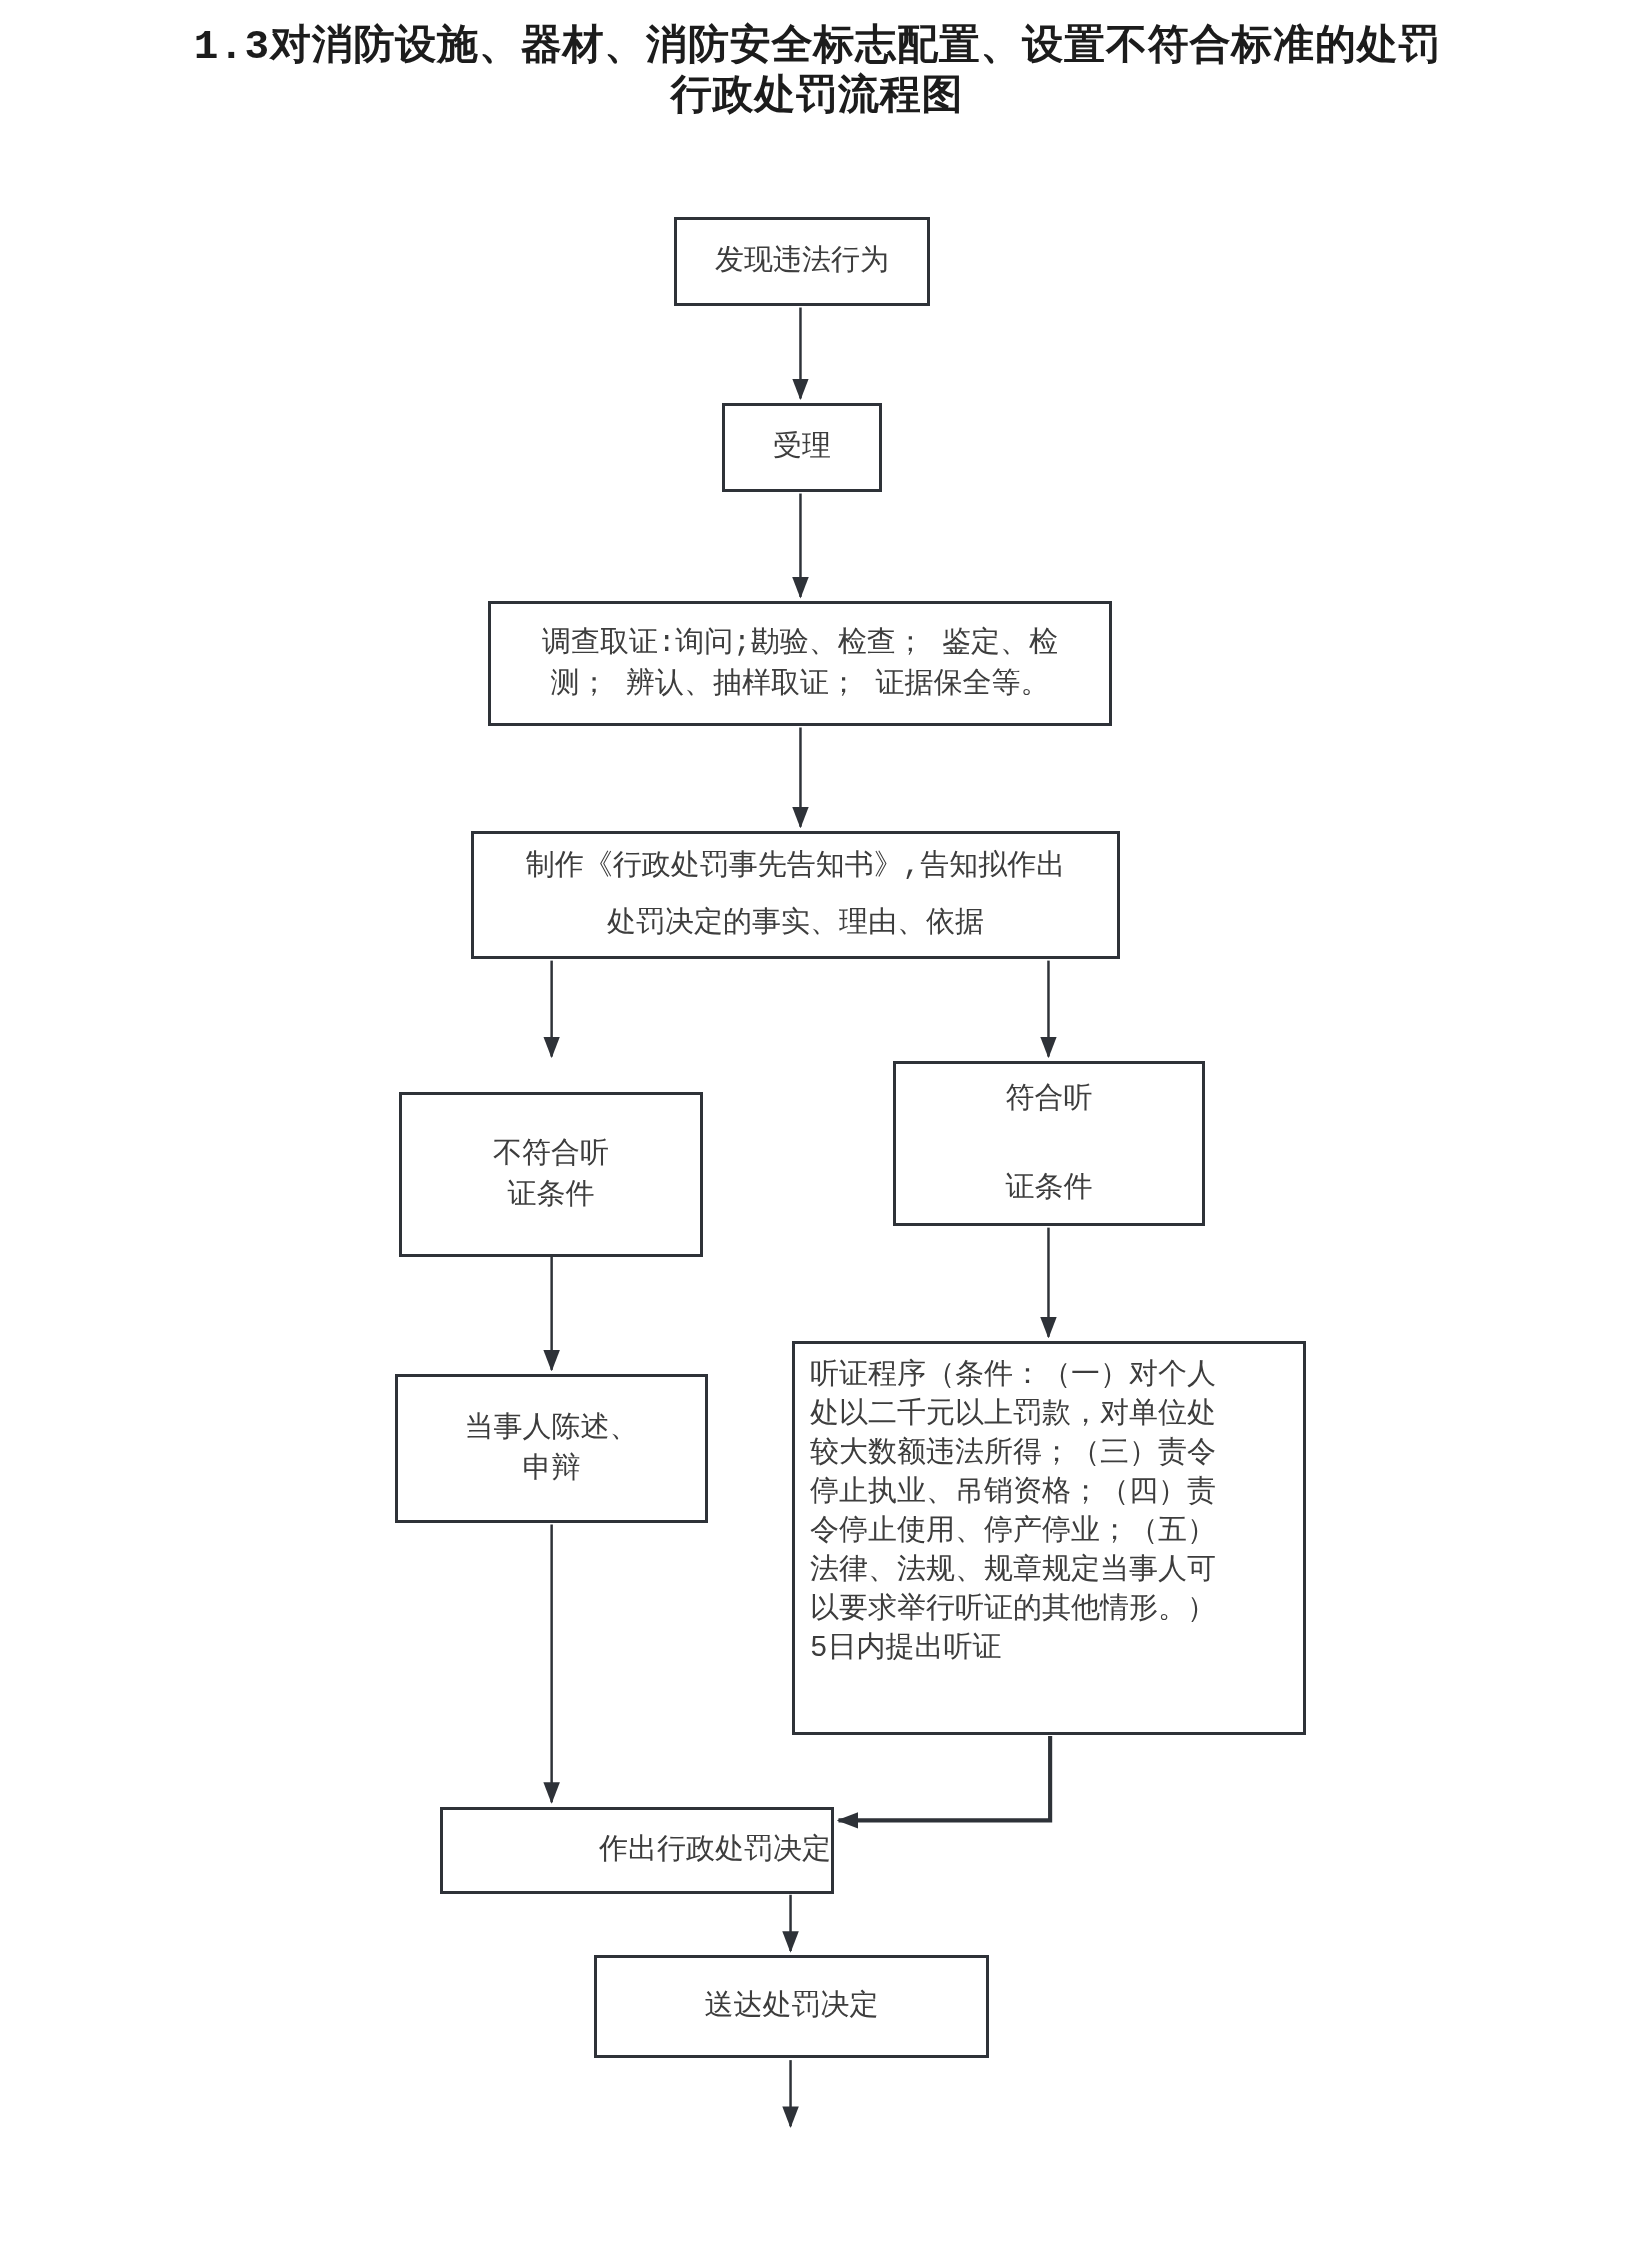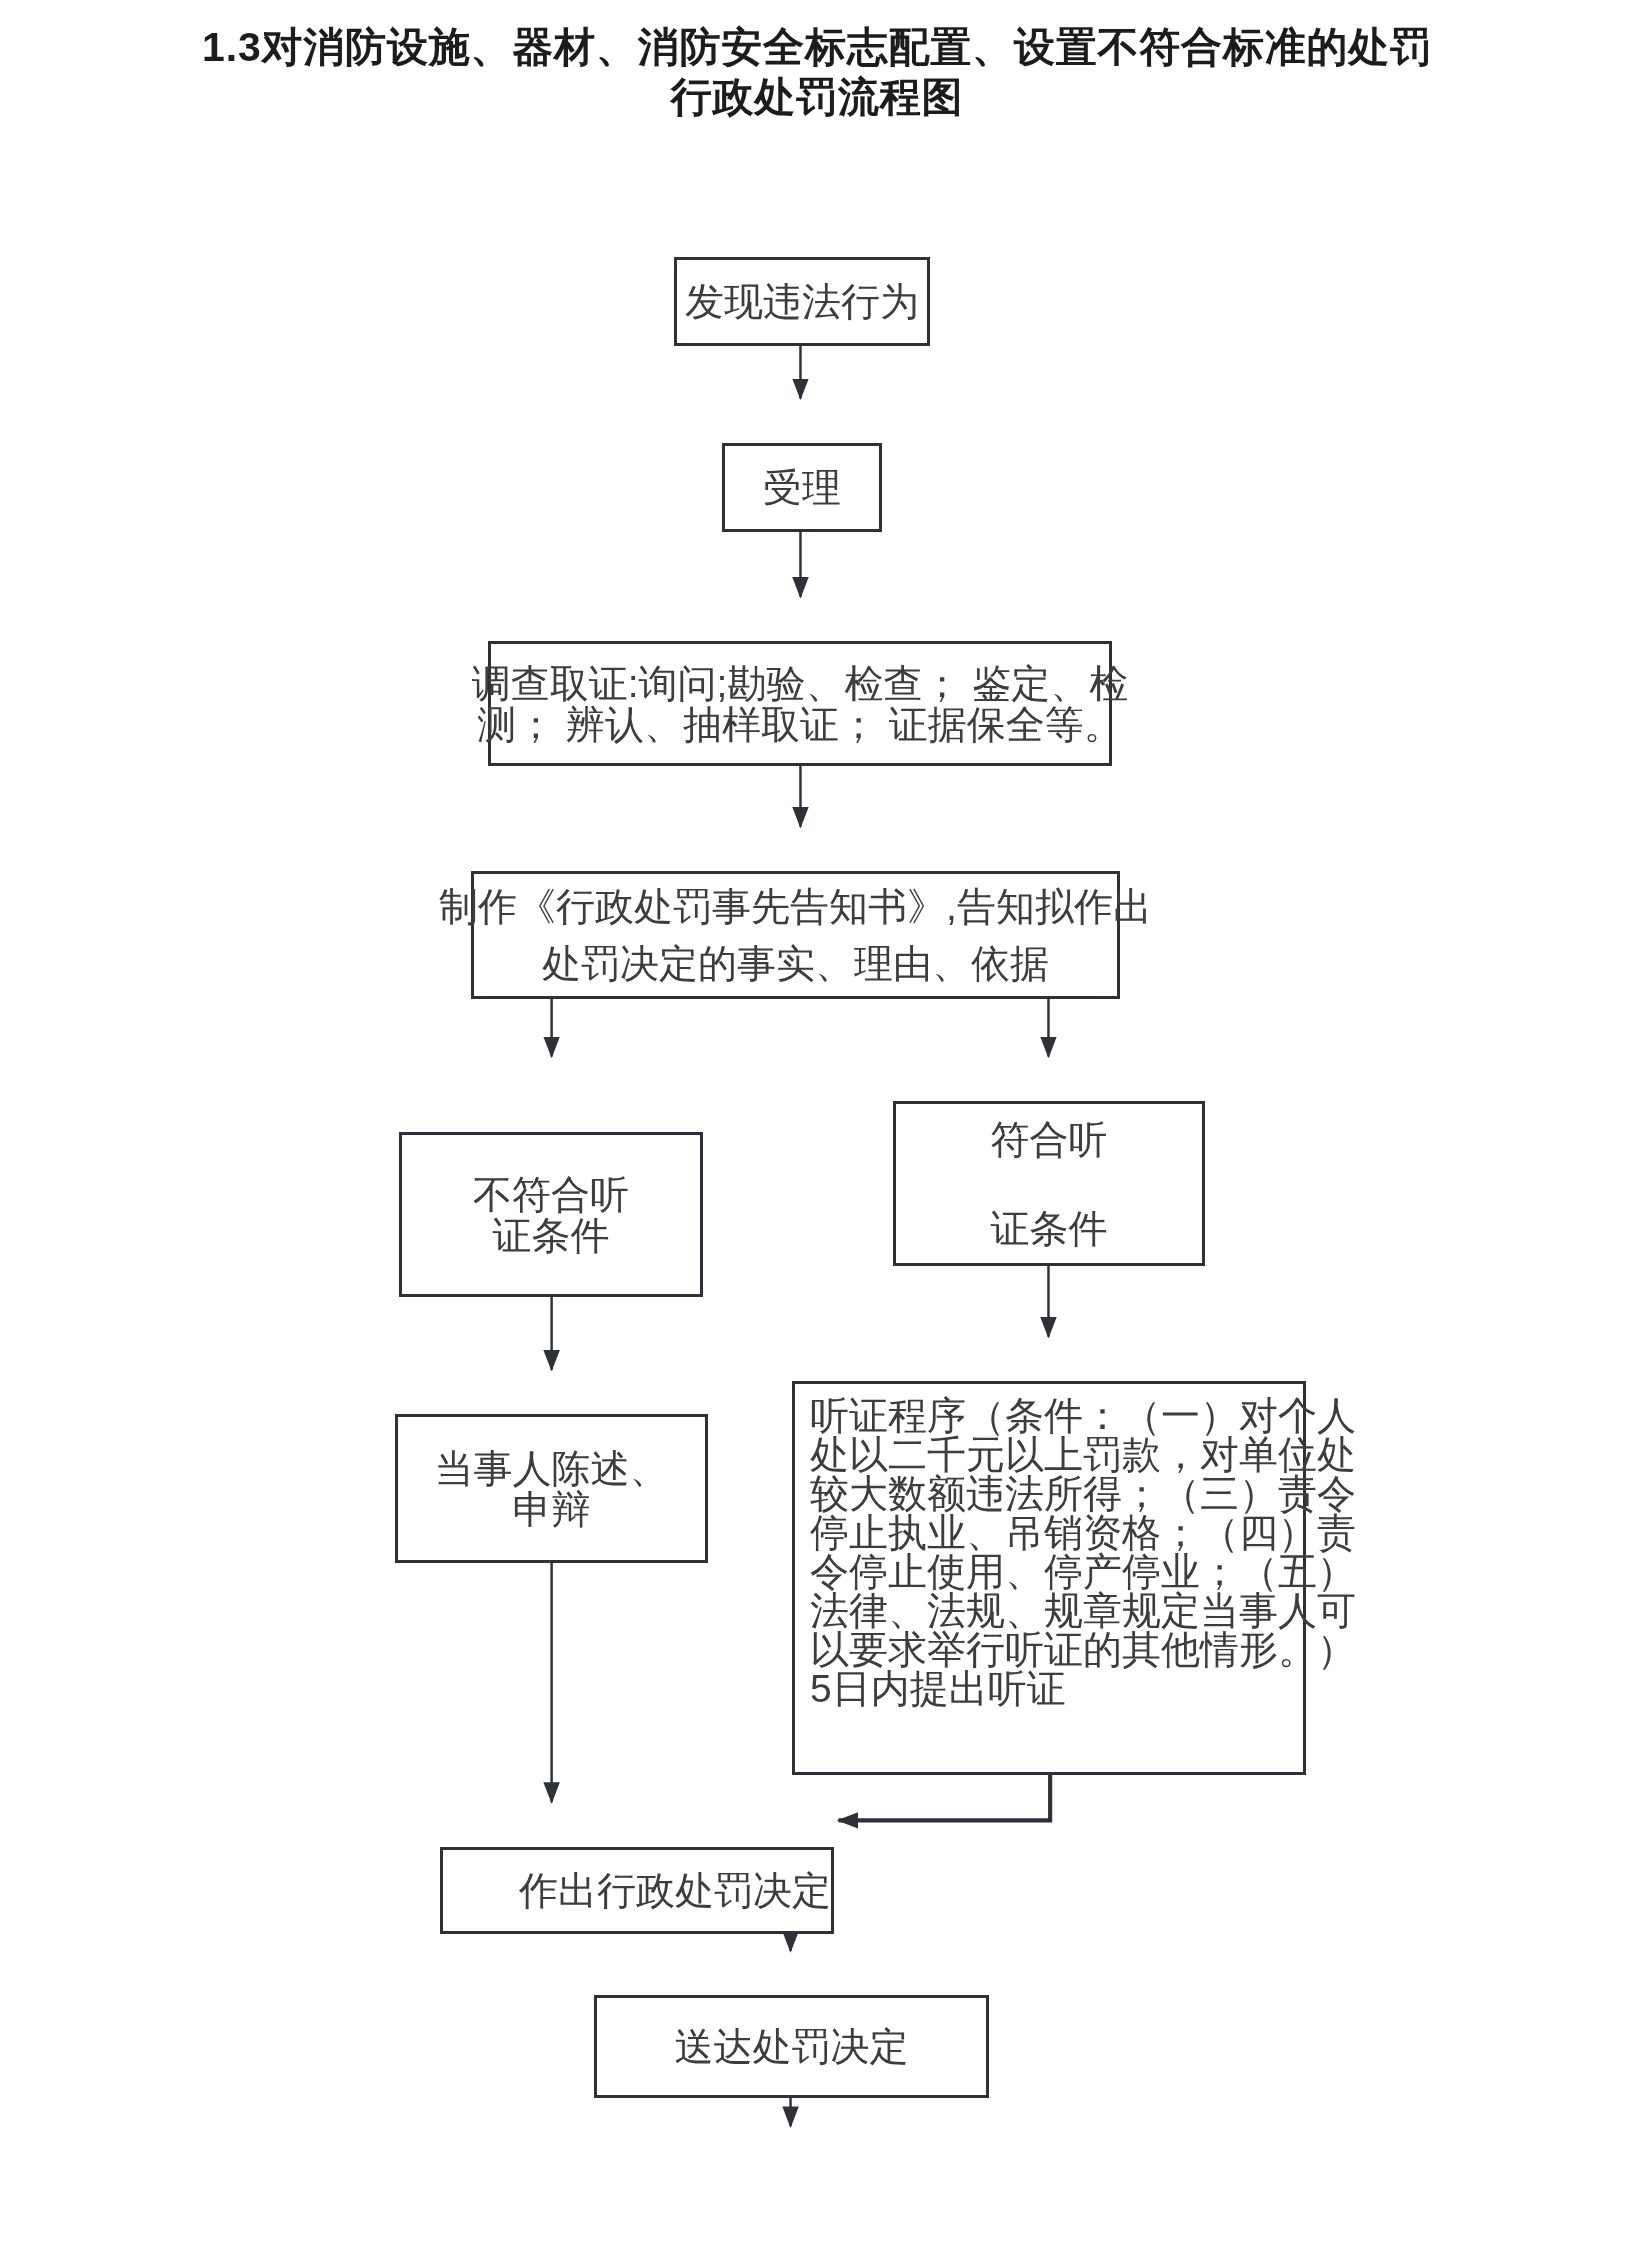--- a/index.html
+++ b/index.html
@@ -7,21 +7,21 @@
     --text:#3d3d3d;
     --title:#1c1c1c;
     --bg:#ffffff;
   }
   html,body{margin:0;padding:0;background:var(--bg);}
   .page{
     position:relative;
     width:1634px;
     height:2261px;
     background:var(--bg);
-    font-family:Liberation Sans, sans-serif;
+    font-family:Liberation Mono, monospace;
     color:var(--text);
     overflow:hidden;
   }
   .title{
     position:absolute;
     left:0; right:0; top:21.5px;
     text-align:center;
     font-weight:700;
     color:var(--title);
     font-size:41px;
@@ -43,24 +43,23 @@
   .node{
     position:absolute;
     box-sizing:border-box;
     border:3.3px solid var(--line);
     background:var(--bg);
     display:flex;
     flex-direction:column;
     justify-content:center;
     align-items:center;
     text-align:center;
-    font-size:39px;
+    font-size:29px;
     line-height:41px;
     color:var(--text);
-    margin-top:40px;
   }
   .node .ln{white-space:nowrap;}
   #n-discover  {left:674px;  top:217px;  width:256px; height:89px;}
   #n-accept    {left:722px;  top:403px;  width:160px; height:89px;}
   #n-investigate{left:488px; top:601px;  width:624px; height:125px;}
   #n-notice    {left:471px;  top:831px; width:649px; height:128px;gap:16px;}
   #n-nohearing {left:399px;  top:1092px; width:304px; height:165px;}
   #n-hearing   {left:893px; top:1061px; width:312px; height:165px;gap:48px;}
   #n-statement {left:395px;  top:1374px; width:313px; height:149px;}
   #n-procedure {

